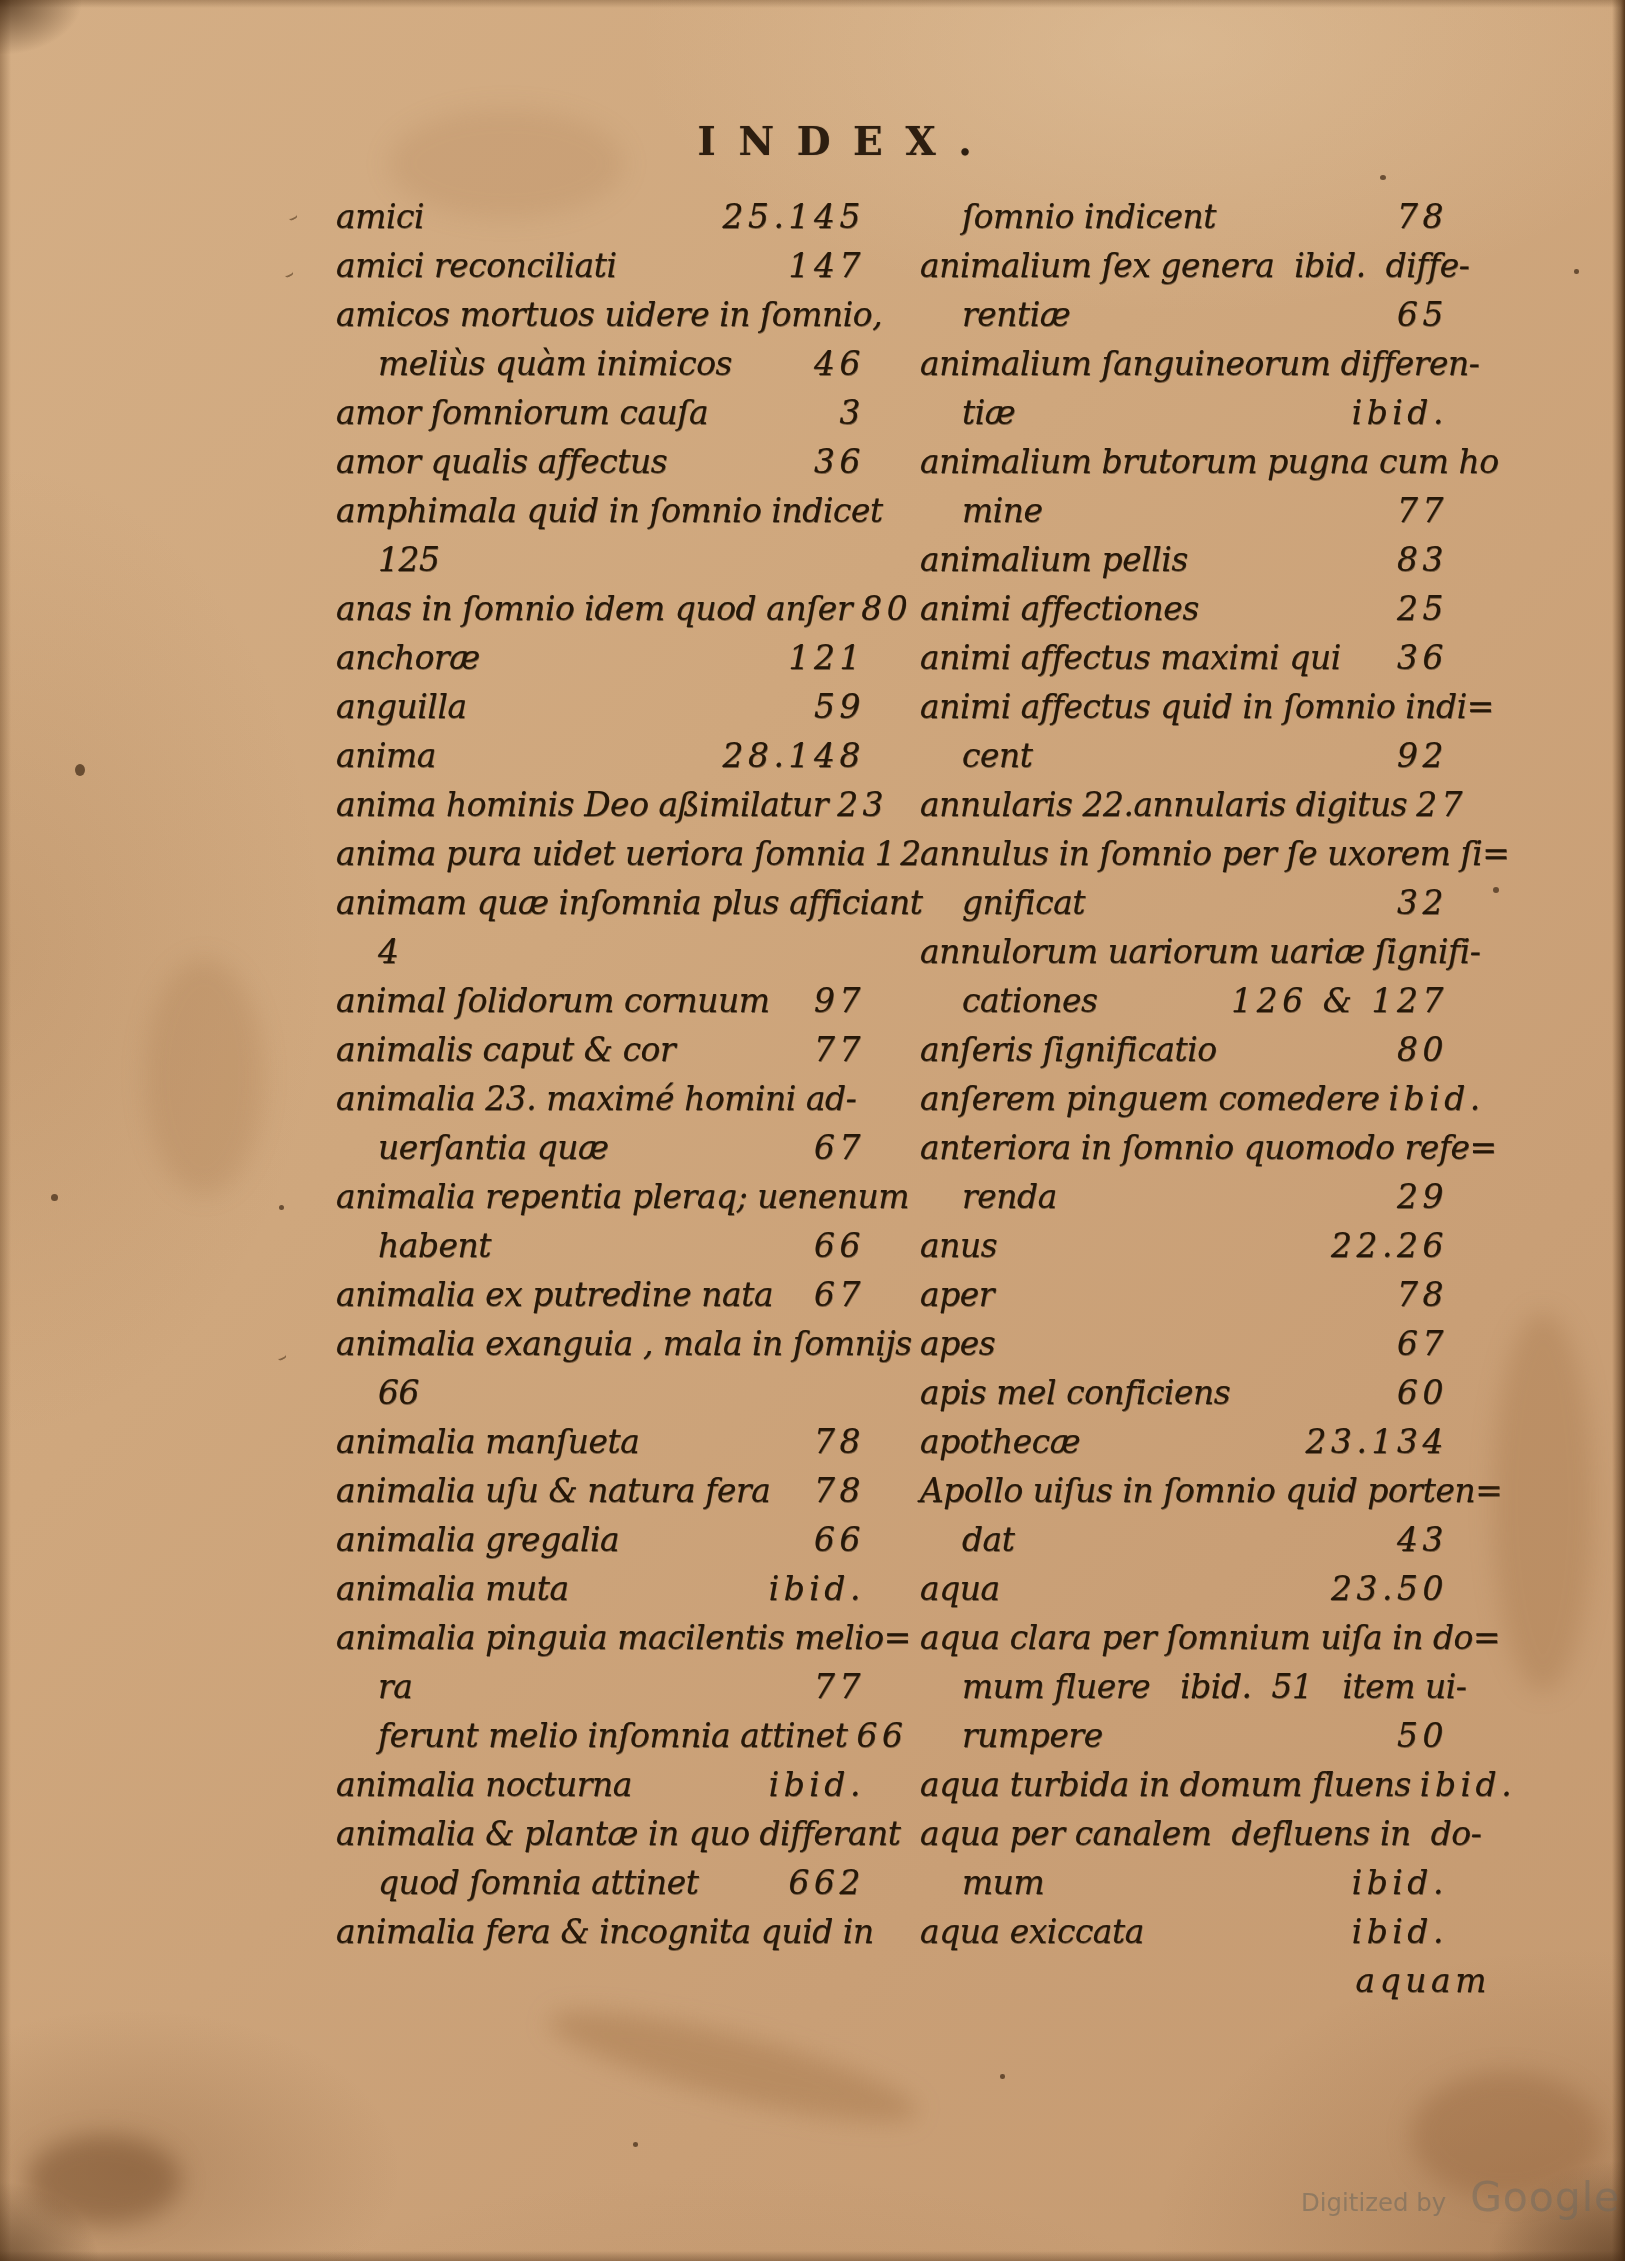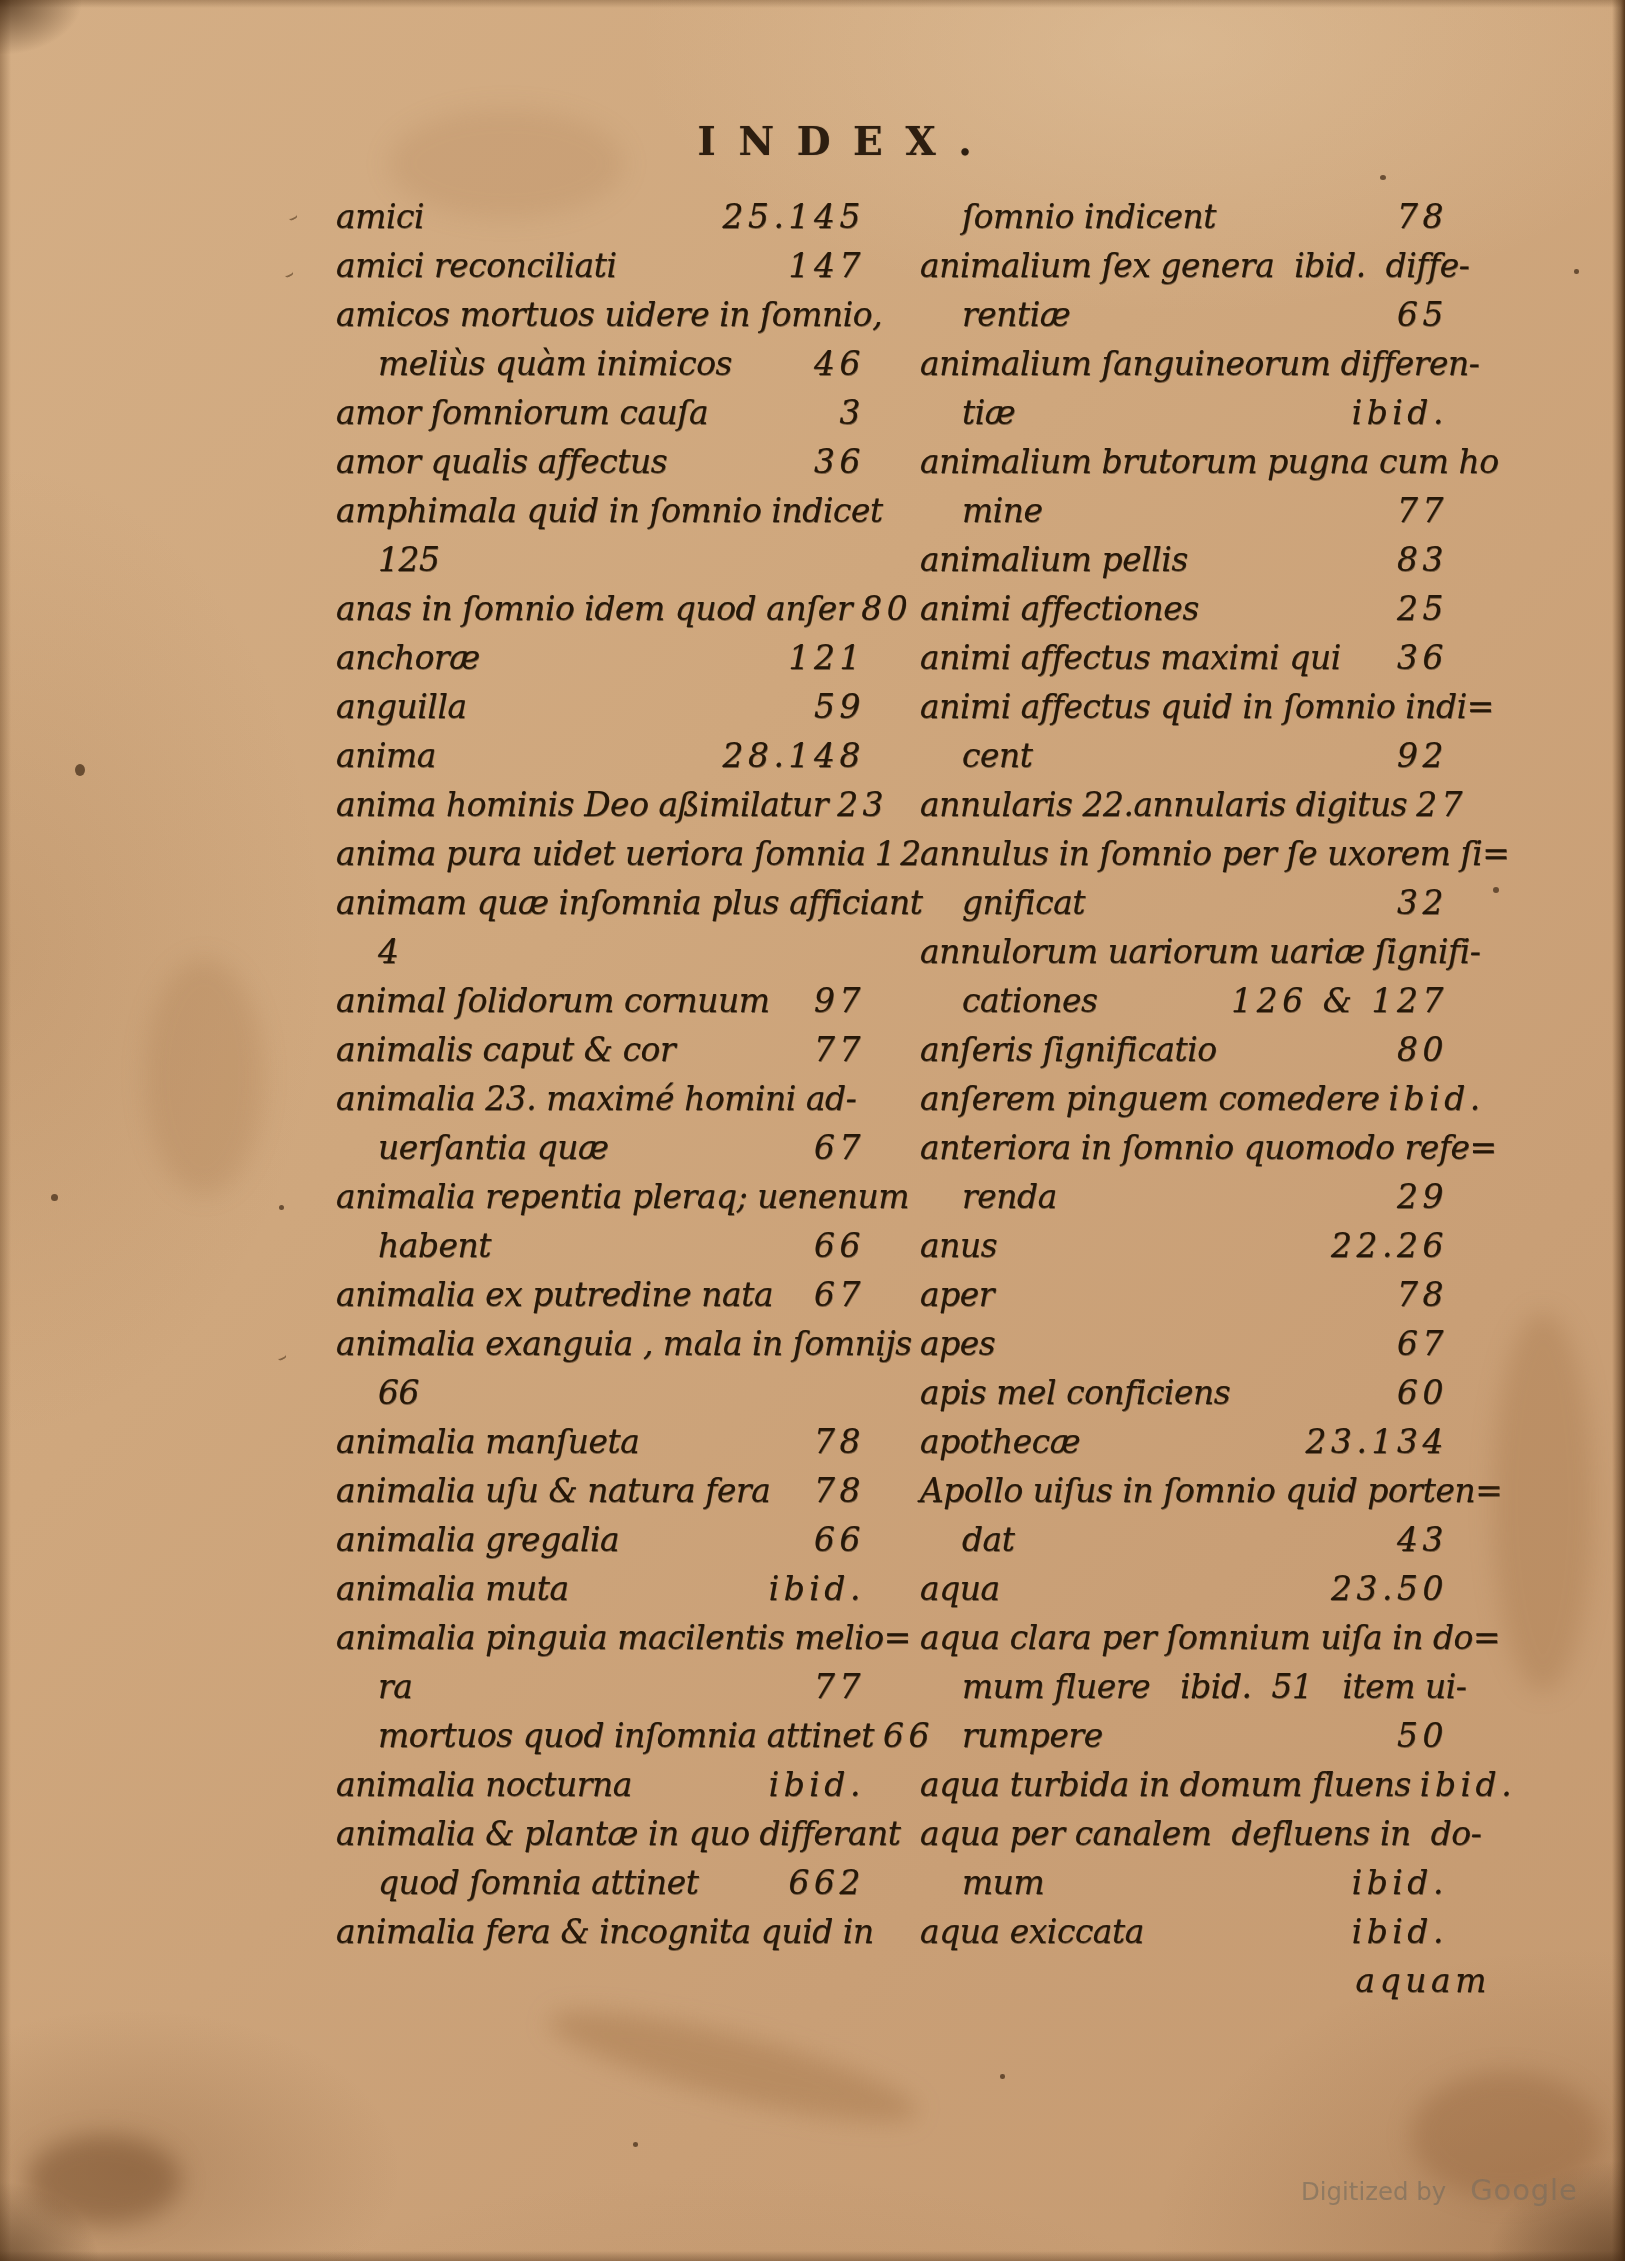--- a/index.html
+++ b/index.html
@@ -58,21 +58,21 @@
   
   .mark{position:absolute;width:9px;height:4.5px;border-bottom:2.7px solid rgba(70,45,22,.55);
     border-radius:50%;transform:rotate(-25deg);pointer-events:none;}
   
   .watermark{
     position:absolute;top:2173px;left:1301px;display:flex;align-items:baseline;gap:24px;
     font-style:normal;font-family:"DejaVu Sans","Liberation Sans",sans-serif;
     color:rgba(104,100,90,.52);pointer-events:none;
   }
   .watermark .wm-prefix{font-size:24.4px;}
-  .watermark .wm-logo{font-size:29px;color:rgba(108,104,96,.48);letter-spacing:0.9px;}
+  .watermark .wm-logo{font-size:41px;color:rgba(108,104,96,.48);letter-spacing:0.9px;}
 </style>
 </head>
 <body>
 
 <div class="page">
 
   <div class="title">INDEX.</div>
 
   <div class="col col-left">
       <div class="line">
@@ -193,21 +193,21 @@
       </div>
       <div class="line">
         <span class="t">animalia pinguia macilentis melio=</span>
         <span class="n"></span>
       </div>
       <div class="line ind">
         <span class="t">ra</span>
         <span class="n">77</span>
       </div>
       <div class="line ind">
-        <span class="t">mortuos quod inſomnia attinet</span>
+        <span class="t">ferunt melio inſomnia attinet</span>
         <span class="n">66</span>
       </div>
       <div class="line">
         <span class="t">animalia nocturna</span>
         <span class="n">ibid.</span>
       </div>
       <div class="line">
         <span class="t">animalia &amp; plantæ in quo differant</span>
         <span class="n"></span>
       </div>

